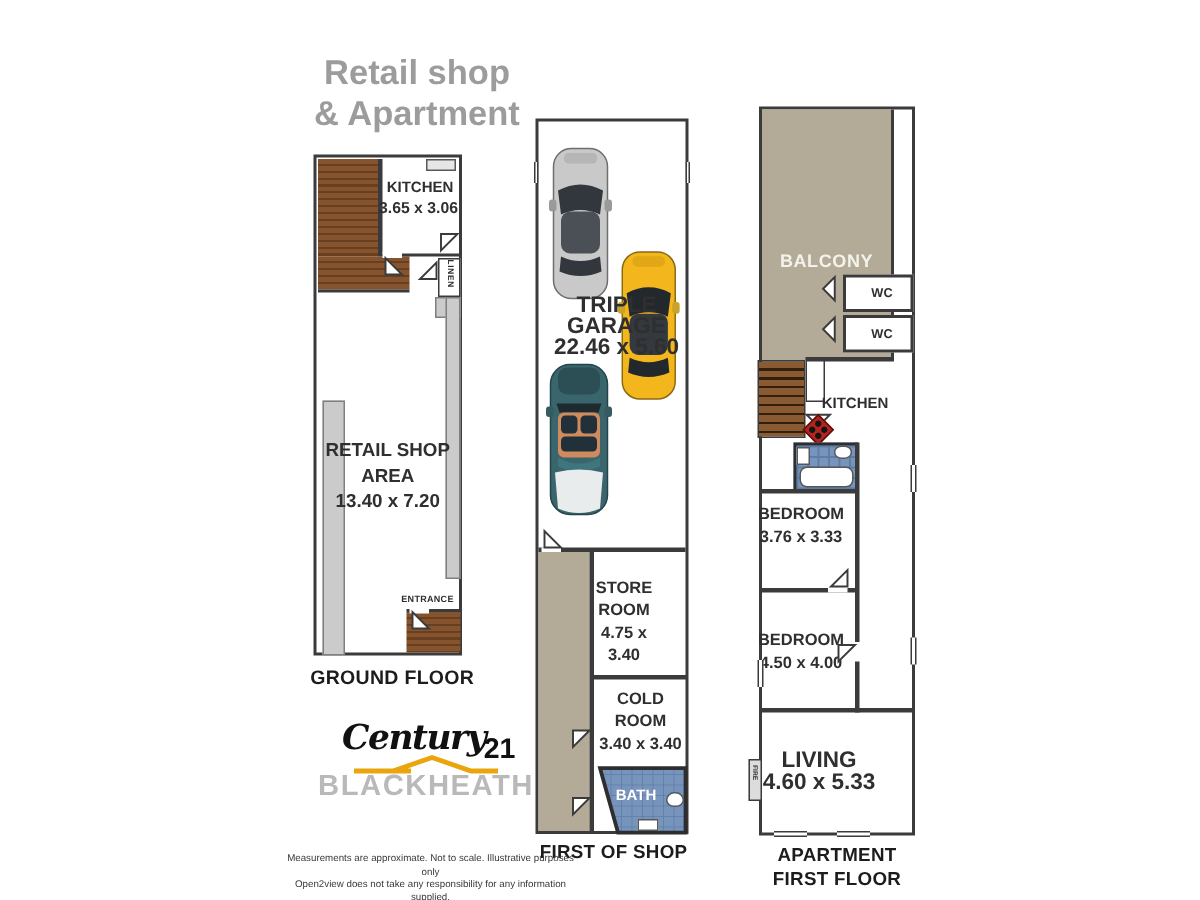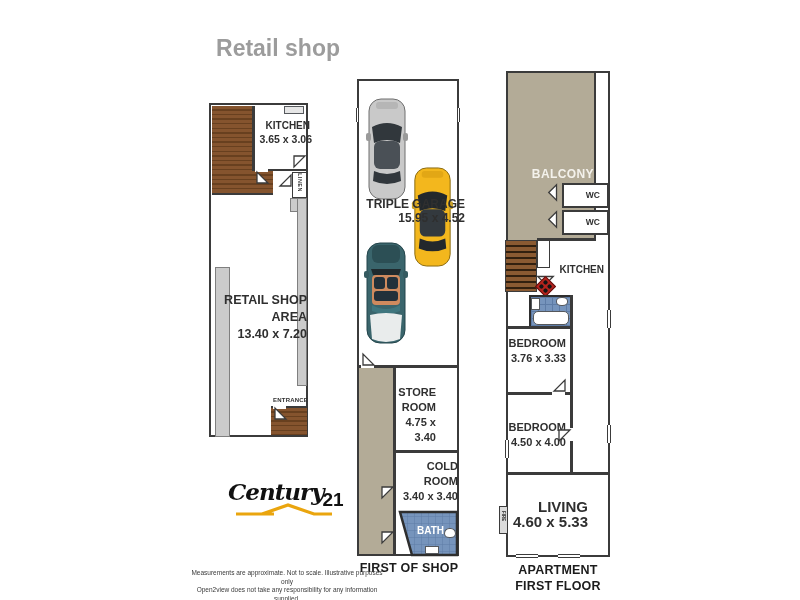--- a/index.html
+++ b/index.html
@@ -1,21 +1,21 @@
 <!DOCTYPE html>
 <html><head>
 <meta charset="utf-8">
 <style>
   html,body{margin:0;padding:0;background:#fff;}
   #canvas{position:relative;width:800px;height:600px;background:#ffffff;overflow:hidden;
           font-family:"Liberation Sans",sans-serif;color:#2e2e2e;}
   .abs{position:absolute;}
   .wall{position:absolute;background:#3b3b3b;}
   .gap{position:absolute;background:#ffffff;}
-  .room-label{position:absolute;font-weight:bold;color:#2f2f2f;text-align:right;line-height:1.28;}
+  .room-label{position:absolute;font-weight:bold;color:#2f2f2f;text-align:center;line-height:1.28;}
   .caption{position:absolute;font-weight:bold;color:#1c1c1c;text-align:center;font-size:13px;letter-spacing:.2px;}
   .wood{position:absolute;background:repeating-linear-gradient(to bottom,#85542e 0px,#85542e 3.2px,#68401f 3.2px,#68401f 4.6px);}
   .tan{position:absolute;background:#b3ab97;}
   .counter{position:absolute;background:#cbcbcb;border:1px solid #7f7f7f;box-sizing:border-box;}
   .tiles{position:absolute;background-color:#7694bc;
          background-image:linear-gradient(#5e7ca6 1px,transparent 1px),linear-gradient(90deg,#5e7ca6 1px,transparent 1px);
          background-size:7px 7px;border:2px solid #2e2e2e;box-sizing:border-box;}
   .stairs{position:absolute;background:repeating-linear-gradient(to bottom,#8a5a32 0px,#8a5a32 4.4px,#32200f 4.4px,#32200f 6px);border:1.5px solid #3b3b3b;box-sizing:border-box;}
   .outer{position:absolute;background:#fff;border:2.5px solid #3b3b3b;box-sizing:border-box;}
   .door{position:absolute;width:13px;height:13px;overflow:visible;}
@@ -40,20 +40,21 @@
   #disclaimer{position:absolute;left:188px;top:569px;width:198px;text-align:center;
               font-size:6.5px;line-height:8.6px;color:#3a3a3a;}
 </style>
 </head>
 <body>
 
 <div id="canvas">
 
   <div id="subtitle">
     <div>Retail shop</div>
+    <div>&amp; Apartment</div>
   </div>
 
   <div class="outer" style="left:209px;top:103px;width:99px;height:334px;"></div>
   <div class="wood" style="left:212px;top:106px;width:40px;height:65px;"></div>
   <div class="wood" style="left:212px;top:171px;width:61px;height:24px;border-bottom:2.5px solid #3b3b3b;box-sizing:border-box;"></div>
   <div class="wall" style="left:252px;top:106px;width:2.5px;height:64px;"></div>
   <div class="wall" style="left:252px;top:168.5px;width:55px;height:2.5px;"></div>
   <div class="gap" style="left:255px;top:168px;width:13px;height:3.5px;"></div>
   <svg class="door" style="left:256px;top:171px;">
       <path d="M1,12 L1,1 L12,12 Z" fill="#fff" stroke="#3b3b3b" stroke-width="1.3"></path>
@@ -77,27 +78,29 @@
     <div>RETAIL SHOP</div>
     <div>AREA</div>
     <div>13.40 x 7.20</div>
   </div>
   <div class="room-label" style="left:262px;top:397px;width:46px;font-size:6px;letter-spacing:.2px;"><span>ENTRANCE</span></div>
   <div class="wood" style="left:271px;top:406px;width:36px;height:29px;border-top:2.5px solid #3b3b3b;box-sizing:border-box;"></div>
   <div class="gap" style="left:273px;top:405px;width:13px;height:3.5px;"></div>
   <svg class="door" style="left:274px;top:407px;">
       <path d="M1,12 L1,1 L12,12 Z" fill="#fff" stroke="#3b3b3b" stroke-width="1.3"></path>
     </svg>
+  <div class="caption" style="left:184px;top:444px;width:155px;"><span>GROUND FLOOR</span></div>
 
   <div class="abs" style="left:228px;top:478px;width:112px;">
     <span id="c21-word">Century</span><span id="c21-num">21</span>
     <svg width="104" height="14" style="display:block;margin:-2px auto 0;">
       <path d="M4,11 H42 M30,11 L56,2 L82,11 H100" stroke="#eaa50e" stroke-width="3.2" fill="none"></path>
     </svg>
   </div>
+  <div id="c21-office">BLACKHEATH</div>
 
   <div class="outer" style="left:357px;top:79px;width:102px;height:477px;"></div>
   <div class="win-h" style="left:355.8px;top:108px;width:3.6px;height:14px;"></div>
   <div class="win-h" style="left:456.6px;top:108px;width:3.6px;height:14px;"></div>
 
   <svg class="abs" style="left:366px;top:97px;" width="42" height="104" viewBox="0 0 42 104">
     <rect x="3" y="2" width="36" height="100" rx="12" fill="#c9c9c9" stroke="#6e6e6e"></rect>
     <rect x="10" y="5" width="22" height="7" rx="3" fill="#b6b6b6"></rect>
     <path d="M6,30 Q21,22 36,30 L34,46 Q21,40 8,46 Z" fill="#31373c"></path>
     <rect x="8" y="44" width="26" height="28" rx="6" fill="#4a5056"></rect>
@@ -120,23 +123,23 @@
     <path d="M7,28 L37,28 L35,34 L9,34 Z" fill="#1f2a2e"></path>
     <rect x="8" y="34" width="28" height="30" rx="4" fill="#cf8a5e"></rect>
     <rect x="10" y="36" width="11" height="12" rx="3" fill="#22303a"></rect>
     <rect x="23" y="36" width="11" height="12" rx="3" fill="#22303a"></rect>
     <rect x="10" y="50" width="24" height="10" rx="3" fill="#22303a"></rect>
     <path d="M8,64 Q22,72 36,64 L36,70 Q22,76 8,70 Z" fill="#3f767e"></path>
     <path d="M6,74 Q22,70 38,74 L36,98 Q22,104 8,98 Z" fill="#e9ecec"></path>
     <rect x="0" y="30" width="5" height="7" rx="2" fill="#355a60"></rect>
     <rect x="39" y="30" width="5" height="7" rx="2" fill="#355a60"></rect>
   </svg>
-  <div class="room-label" style="left:357px;top:197px;width:108px;font-size:12px;line-height:14px;z-index:5;">
+  <div class="room-label" style="left:357px;top:197px;width:108px;font-size:15px;line-height:14px;z-index:5;">
     <div>TRIPLE GARAGE</div>
-    <div>15.95 x 4.52</div>
+    <div>22.46 x 5.60</div>
   </div>
 
   <div class="wall" style="left:359px;top:365px;width:98px;height:2.5px;"></div>
   <div class="gap" style="left:361px;top:364.5px;width:13px;height:3.5px;"></div>
   <svg class="door" style="left:362px;top:353px;transform:rotate(0deg);">
       <path d="M1,12 L1,1 L12,12 Z" fill="#fff" stroke="#3b3b3b" stroke-width="1.3"></path>
     </svg>
   <div class="tan" style="left:359px;top:368px;width:34px;height:186px;"></div>
   <div class="wall" style="left:393px;top:367px;width:2.5px;height:187px;"></div>
   <svg class="door" style="left:381px;top:486px;transform:rotate(90deg);">

